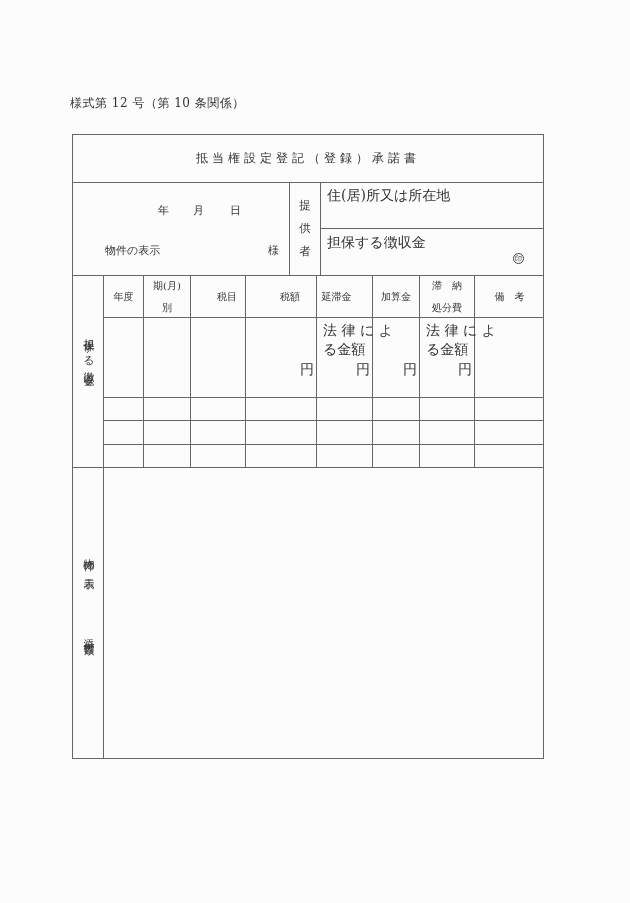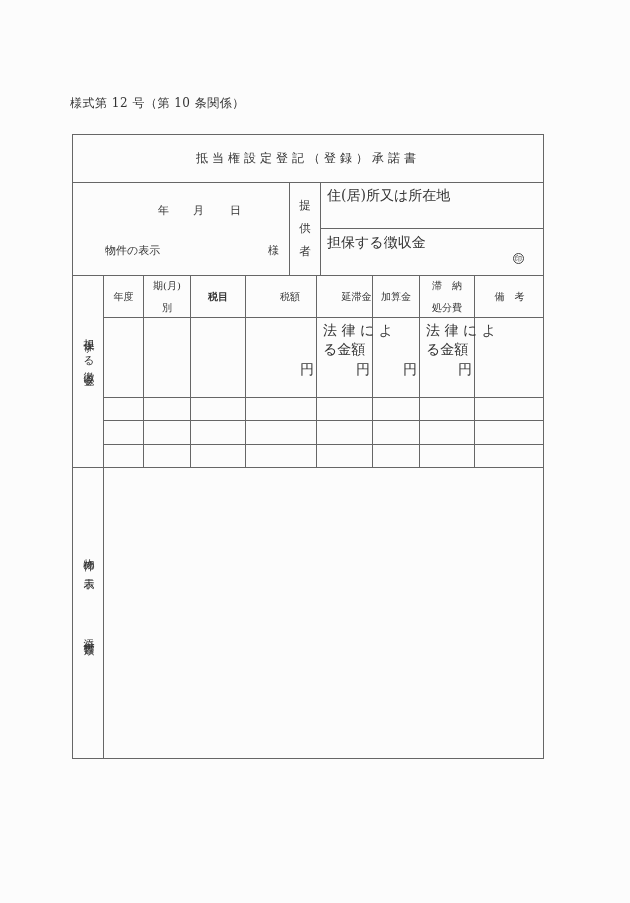--- a/index.html
+++ b/index.html
@@ -72,27 +72,27 @@
 
 <div class="vert" style="left:80px;top:330px;">担保する徴収金</div>
 
 <div class="cell-center" style="left:104px;top:276px;width:39px;height:41px;">
   <span>年度</span>
 </div>
 <div class="cell-center" style="left:144px;top:276px;width:46px;height:41px;">
   <span>期(月)</span>
   <span>別</span>
 </div>
-<div class="cell-center" style="left:191px;top:276px;width:54px;height:41px;font-weight:bold;">
+<div class="cell-center" style="left:200px;top:276px;width:54px;height:41px;">
   <span>税目</span>
 </div>
 <div class="cell-center" style="left:255px;top:276px;width:70px;height:41px;">
   <span>税額</span>
 </div>
-<div class="cell-center" style="left:329px;top:276px;width:55px;height:41px;">
+<div class="cell-center" style="left:309px;top:276px;width:55px;height:41px;">
   <span>延滞金</span>
 </div>
 <div class="cell-center" style="left:373px;top:276px;width:46px;height:41px;">
   <span>加算金</span>
 </div>
 <div class="cell-center" style="left:420px;top:276px;width:54px;height:41px;">
   <span>滞　納</span>
   <span>処分費</span>
 </div>
 <div class="cell-center" style="left:475px;top:276px;width:69px;height:41px;">

